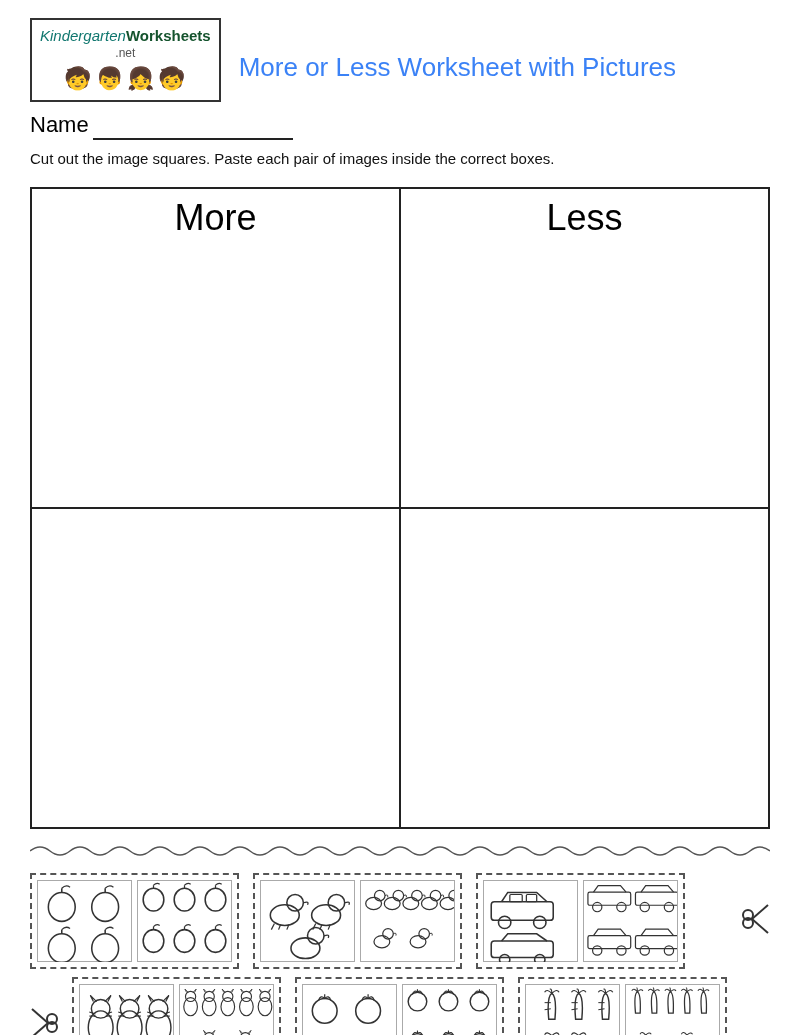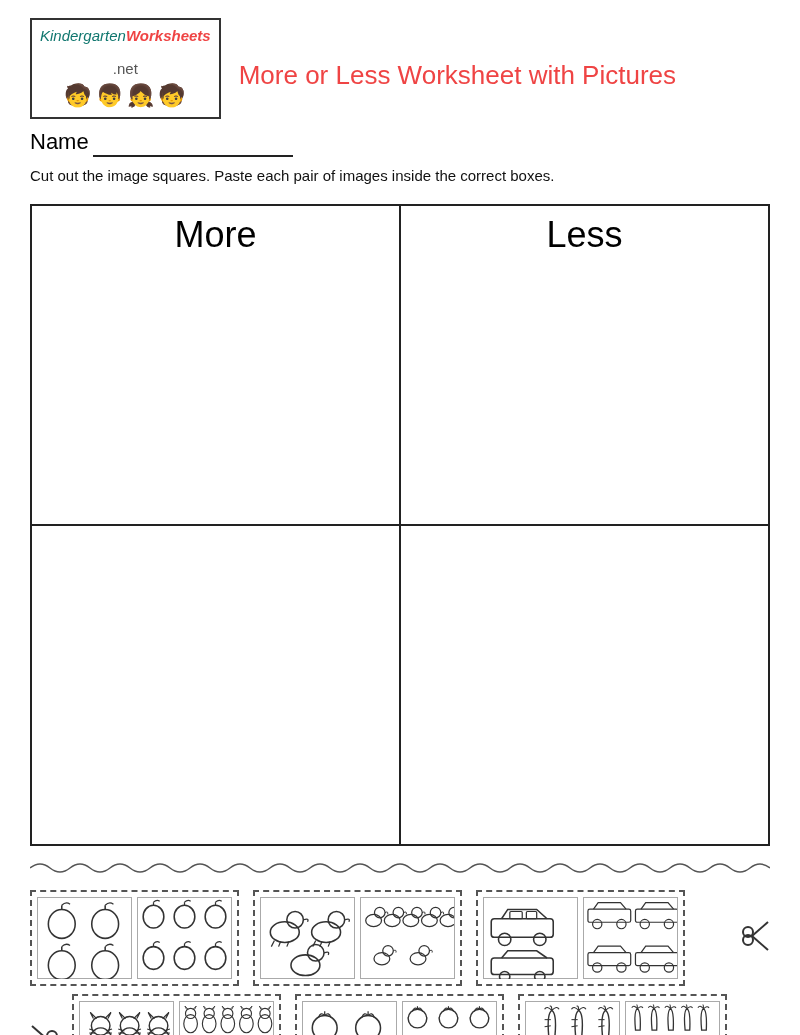--- a/index.html
+++ b/index.html
@@ -18,32 +18,32 @@
     }
     .logo-box {
       border: 2px solid #333;
       padding: 6px 8px;
       min-width: 140px;
       text-align: center;
       font-size: 15px;
       line-height: 1.3;
     }
     .logo-box .kg { font-style: italic; color: #0f766e; }
-    .logo-box .ws { font-weight: bold; color: #ef4444; font-style: italic; }
-    .logo-box .net { font-size: 15px; color: #555; margin-top: 13px; }
+    .logo-box .ws { font-weight: bold; color: #14532d; }
+    .logo-box .net { font-size: 12px; color: #555; }
     .logo-kids {
       display: flex;
       gap: 4px;
       justify-content: center;
       margin-top: 4px;
     }
     .title-text {
       font-size: 26px;
       font-family: 'Comic Sans MS', 'Chalkboard SE', cursive, sans-serif;
-      color: #ef4444;
+      color: #3b82f6;
       flex: 1;
       margin-top: 15px;
     }
     .name-row {
       text-align: left;
       font-size: 22px;
       margin-bottom: 10px;
       font-family: Arial, sans-serif;
     }
     .name-line {

